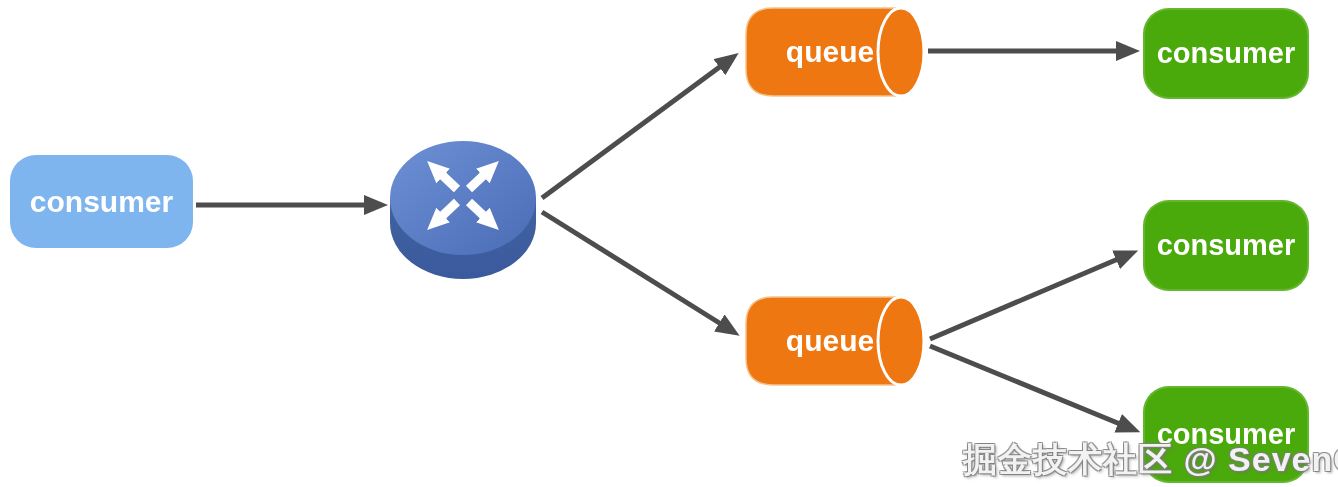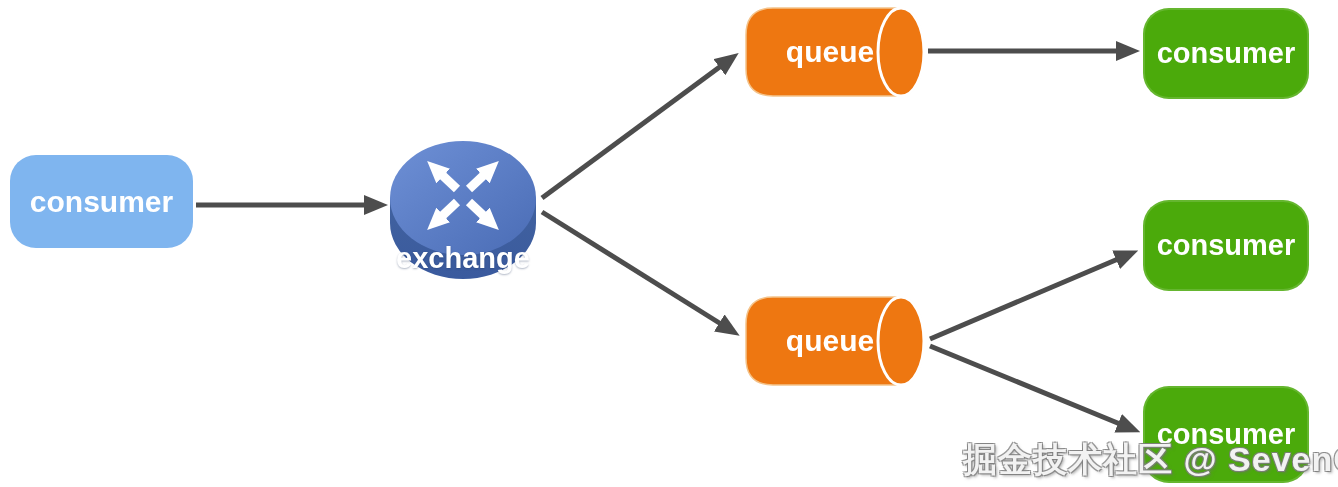--- a/index.html
+++ b/index.html
@@ -111,21 +111,20 @@
 
       <ellipse cx="75" cy="60" rx="73" ry="57" fill="url(#topface)"></ellipse>
 
       <g stroke="#ffffff" stroke-width="9" fill="none">
         <line x1="81" y1="51" x2="97" y2="36" marker-end="url(#whead)"></line>
         <line x1="69" y1="51" x2="53" y2="36" marker-end="url(#whead)"></line>
         <line x1="69" y1="64" x2="53" y2="79" marker-end="url(#whead)"></line>
         <line x1="81" y1="64" x2="97" y2="79" marker-end="url(#whead)"></line>
       </g>
     </svg>
-    <div class="label">exchange</div>
   </div>
 
   <div class="queue queue-top">
     <svg width="181" height="90" viewBox="0 0 181 90">
       <path d="M 28,1 L 156,1 A 23,44 0 0 1 156,89 L 28,89 Q 1,89 1,62 L 1,28 Q 1,1 28,1 Z" fill="#ee7711" stroke="#f4c38a" stroke-width="1.5"></path>
       <ellipse cx="156" cy="45" rx="23" ry="44" fill="#ee7711" stroke="#ffffff" stroke-width="3"></ellipse>
     </svg>
     <div class="label">queue</div>
   </div>
 

